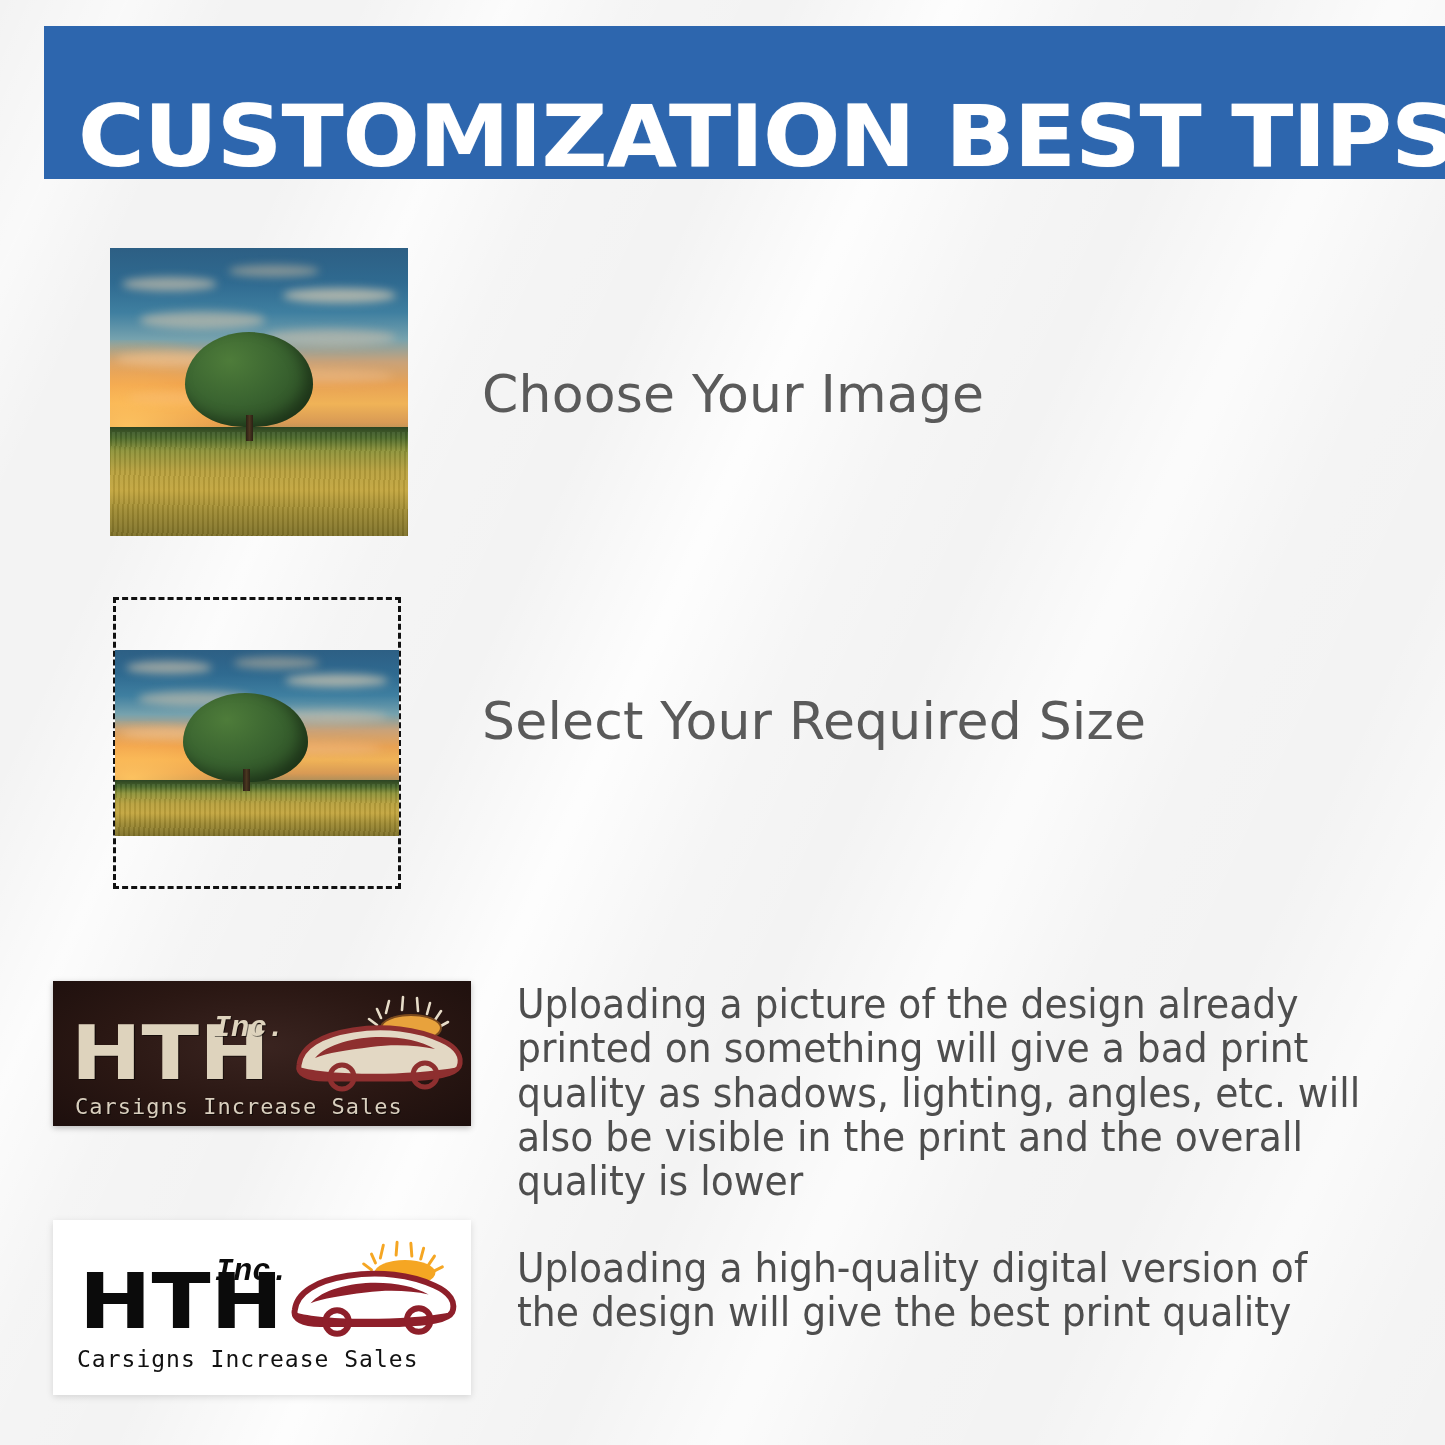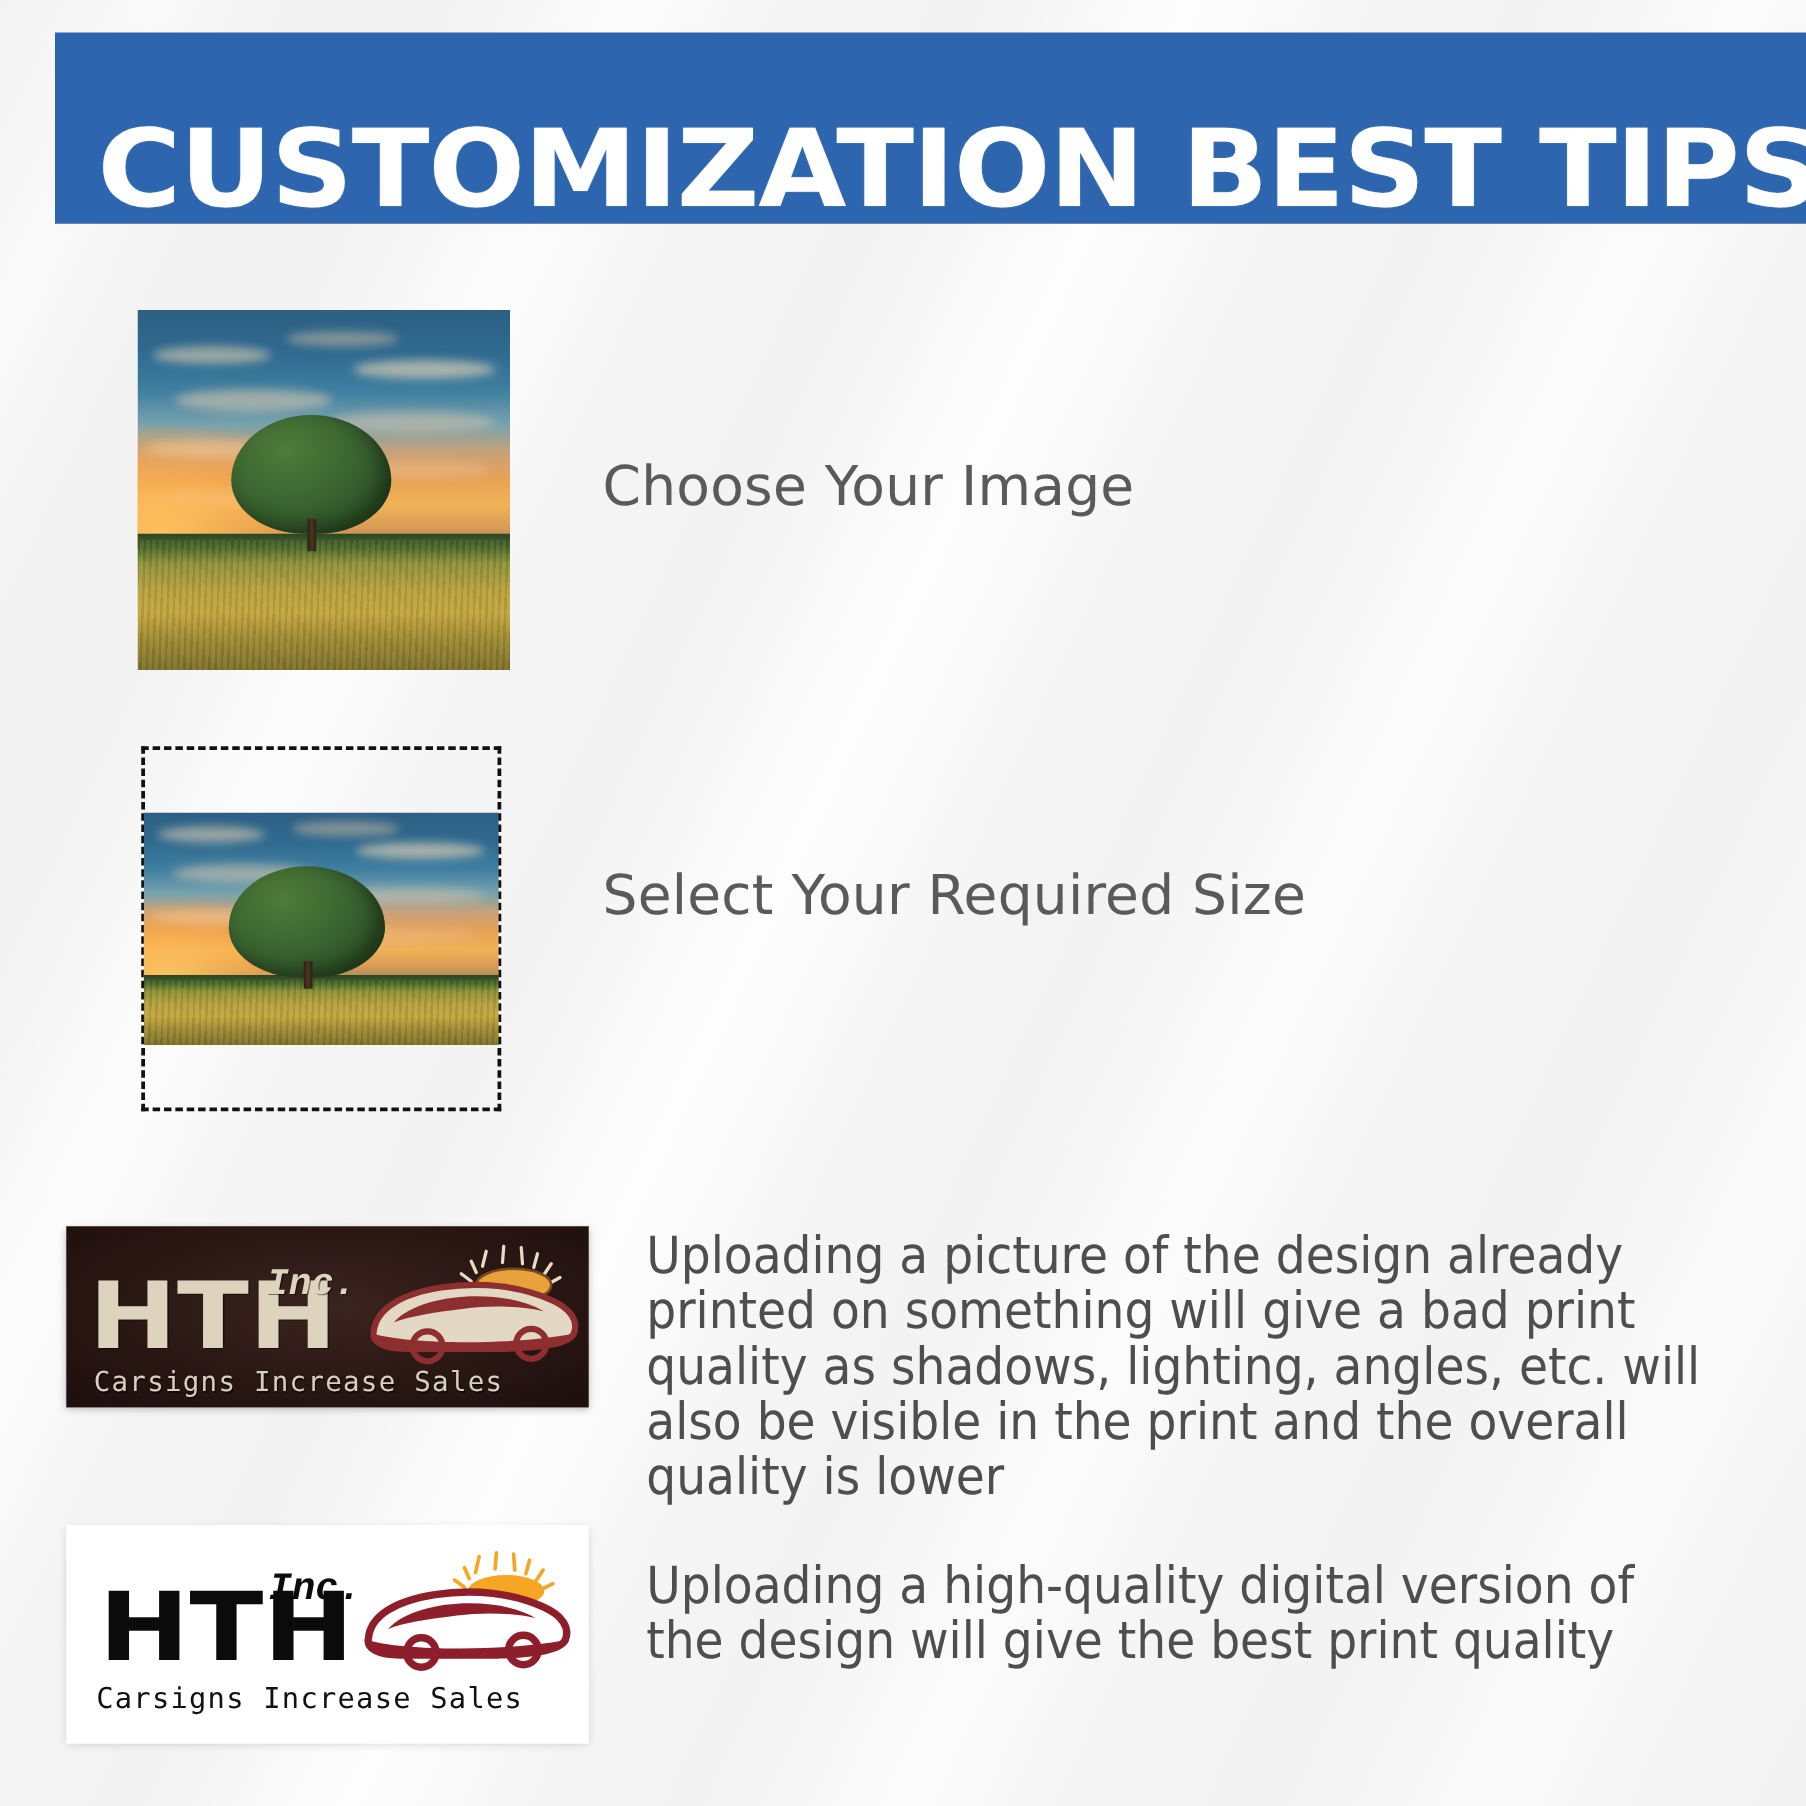--- a/index.html
+++ b/index.html
@@ -52,21 +52,21 @@
   }
 
   
   .row-label{
     position:absolute;
     color:#5a5a5a;
     font-family:"DejaVu Sans","Liberation Sans",sans-serif;
     font-weight:400;
     line-height:1.08;
   }
-  .row-label.big{font-size:44px;letter-spacing:.2px;}
+  .row-label.big{font-size:52px;letter-spacing:.2px;}
   .row-label.body{
     font-size:41px;line-height:1.08;color:#4e4e4e;
     transform:scaleX(.92);transform-origin:left top;
     font-weight:400;
   }
 
   
   .photo{position:absolute;overflow:hidden;}
   .scene{position:absolute;inset:0;overflow:hidden;}
   .sky{

